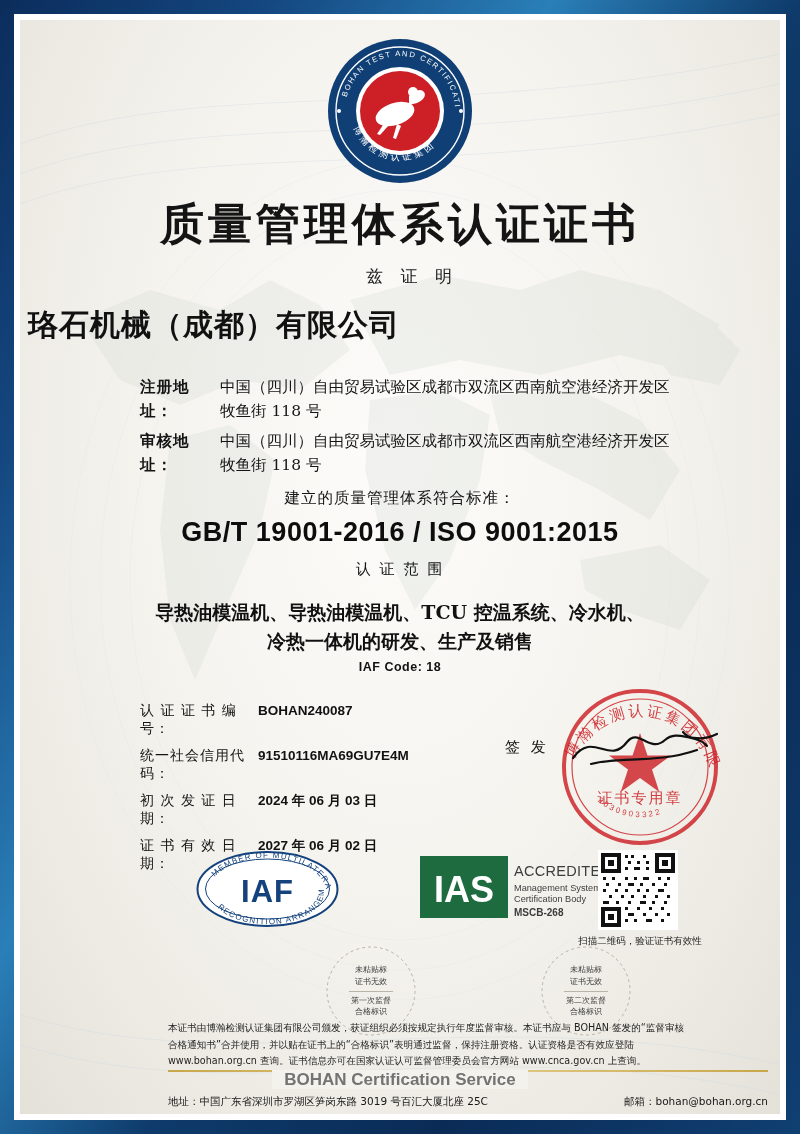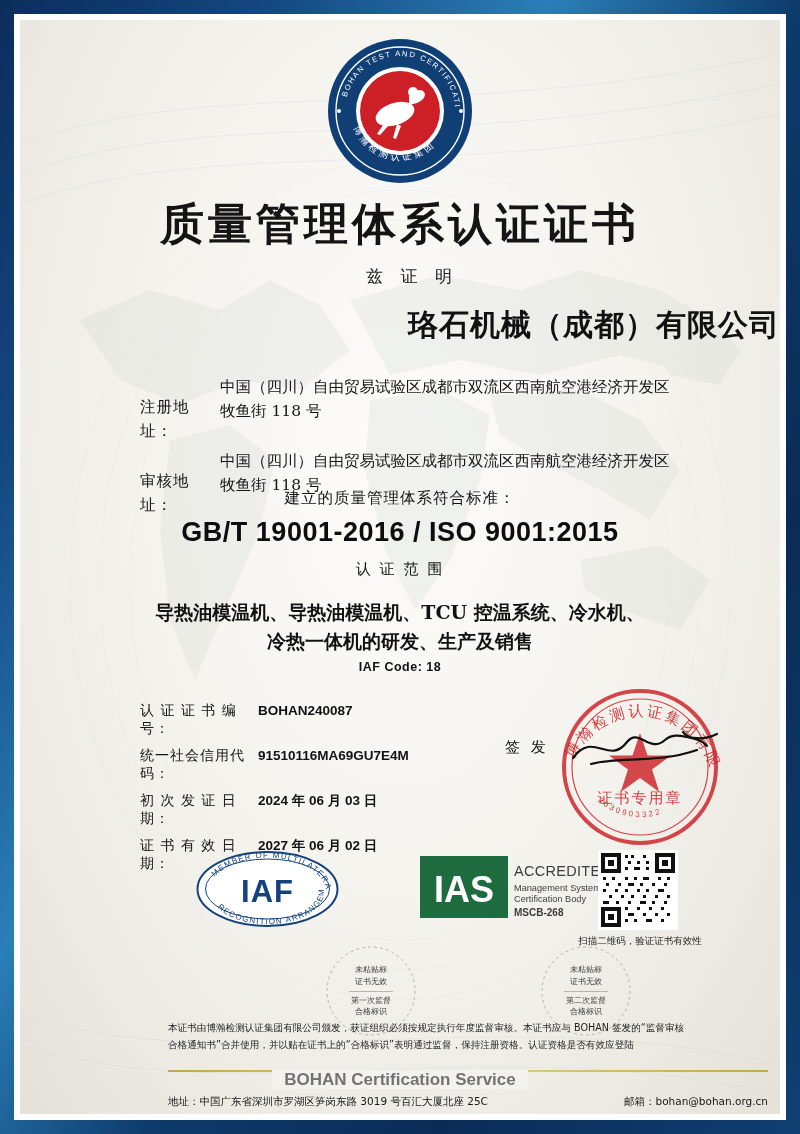--- a/index.html
+++ b/index.html
@@ -71,27 +71,27 @@
     text-align:center;
     font-family:"DejaVu Serif", serif;
     font-weight:bold;
     font-size:44px;letter-spacing:4px;color:#141414;
   }
   .subtitle{
     position:absolute;top:245px;left:12px;width:100%;text-align:center;
     font-family:"DejaVu Serif", serif;font-size:17px;color:#1a1a1a;letter-spacing:6px;
   }
   .company{
-    position:absolute;top:285px;left:0;width:100%;text-align:right;
-    font-family:"DejaVu Serif", serif;font-weight:bold;font-size:30px;color:#111;letter-spacing:1px;
+    position:absolute;top:285px;left:0;width:100%;text-align:left;
+    font-family:"DejaVu Serif", serif;font-weight:bold;font-size:30px;color:#111;letter-spacing:1px;padding-left:8px;
   }
 
   .addr-block{position:absolute;top:355px;left:120px;width:530px;}
   .addr-row{display:flex;margin-bottom:6px;font-family:"DejaVu Serif", serif;font-size:15.5px;color:#141414;line-height:1.55;}
-  .addr-label{width:80px;flex:0 0 80px;font-weight:normal;letter-spacing:1px;margin-top:20px;}
+  .addr-label{width:80px;flex:0 0 80px;font-weight:bold;letter-spacing:1px;}
   .addr-val{flex:1;}
   .addr-val .l2{display:block;}
 
   .std-caption{
     position:absolute;top:468px;left:0;width:100%;text-align:center;
     font-family:"DejaVu Serif", serif;font-size:15.5px;color:#141414;letter-spacing:1px;
   }
   .std-name{
     position:absolute;top:497px;left:0;width:100%;text-align:center;
     font-family:"Liberation Sans", sans-serif;font-weight:bold;font-size:27px;color:#0d0d0d;letter-spacing:.5px;
@@ -450,20 +450,21 @@
           <div>证书无效</div>
           <div class="st-sep"></div>
           <div>第二次监督</div>
           <div>合格标识</div>
         </div>
       </div>
 
       <div class="footnote">
         <div>本证书由博瀚检测认证集团有限公司颁发，获证组织必须按规定执行年度监督审核。本证书应与 BOHAN 签发的“监督审核</div>
         <div>合格通知书”合并使用，并以贴在证书上的“合格标识”表明通过监督，保持注册资格。认证资格是否有效应登陆</div>
+        <div>www.bohan.org.cn 查询。证书信息亦可在国家认证认可监督管理委员会官方网站 www.cnca.gov.cn 上查询。</div>
       </div>
 
       <div class="hr-gold"></div>
       <div class="service-name">
         <span>BOHAN Certification Service</span>
       </div>
 
       <div class="footer-row">
         <div>地址：中国广东省深圳市罗湖区笋岗东路 3019 号百汇大厦北座 25C</div>
         <div>邮箱：bohan@bohan.org.cn</div>

